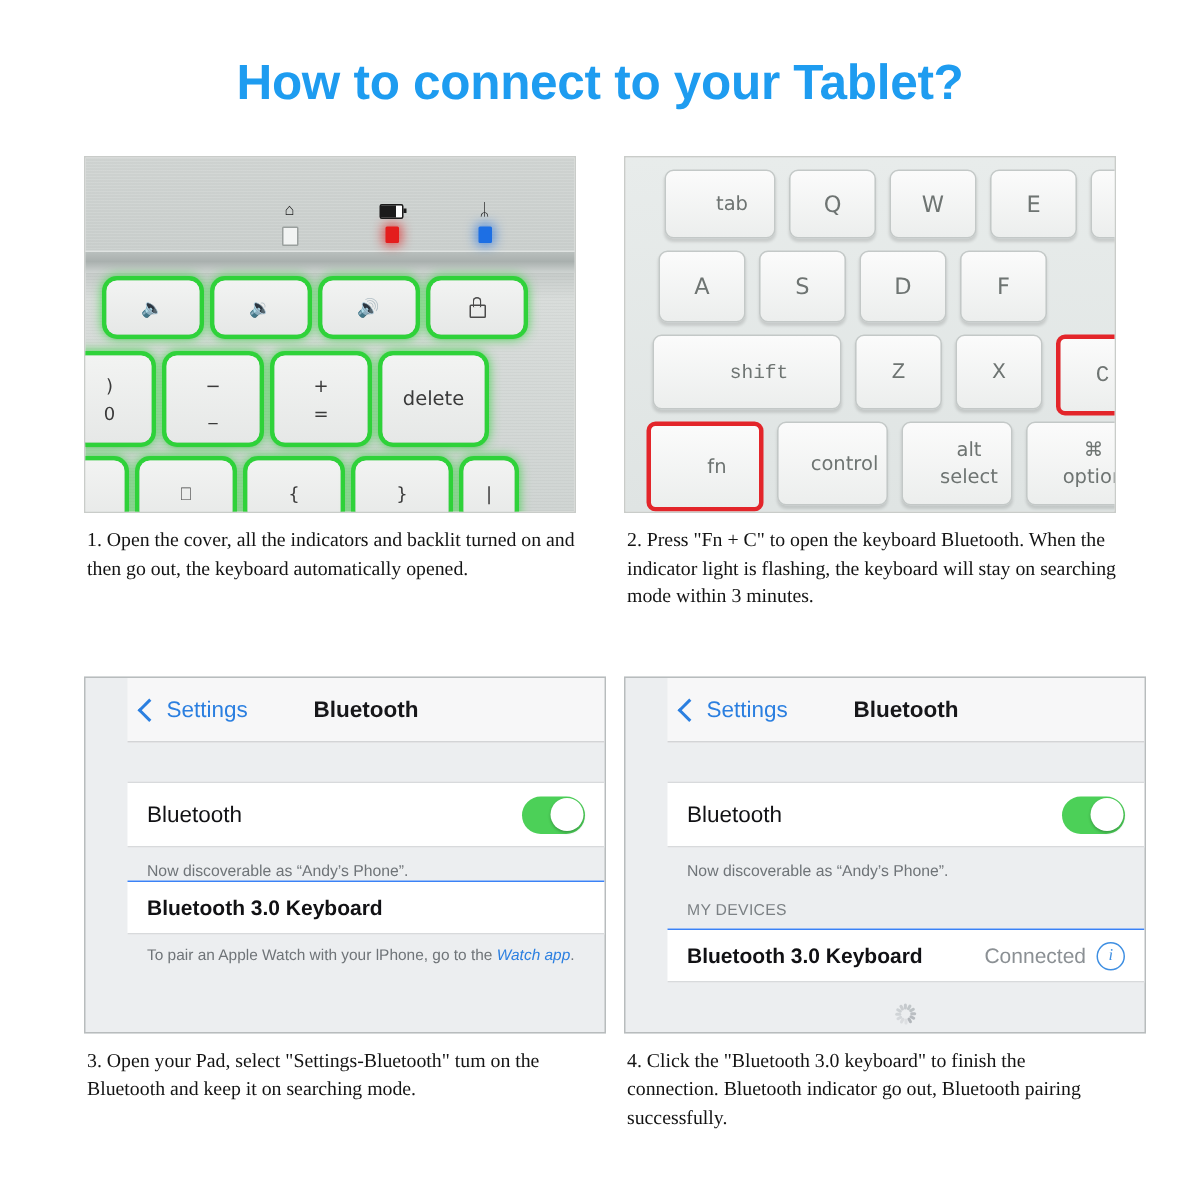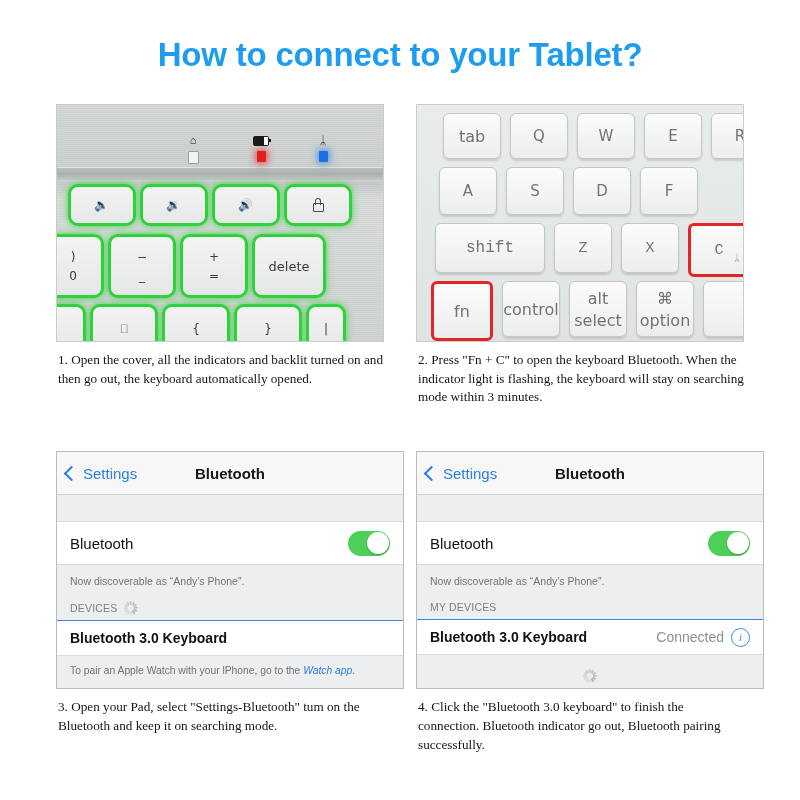--- a/index.html
+++ b/index.html
@@ -163,21 +163,21 @@
     border-radius: 6px;
     box-shadow: 0 2px 2px rgba(0,0,0,.13);
     display: flex;
     align-items: center;
     justify-content: center;
     color: #6e7472;
     font-size: 15px;
     font-family: "DejaVu Sans", sans-serif;
     position: relative;
   }
-  .kb2 .k.small { font-size: 16px; }
+  .kb2 .k.small { font-size: 13px; padding-left: 16px; }
   .kb2 .k.hl { border: 3px solid #e3252a; box-shadow: none; }
   .kb2 .kr1 { top: 8px;   left: 26px; }
   .kb2 .kr1 .k { width: 56px; height: 44px; }
   .kb2 .kr2 { top: 62px;  left: 22px; }
   .kb2 .kr2 .k { width: 56px; height: 46px; }
   .kb2 .kr2 .k.caps { width: 76px; }
   .kb2 .kr3 { top: 118px; left: 18px; }
   .kb2 .kr3 .k { width: 56px; height: 48px; font-family: Liberation Mono, monospace; }
   .kb2 .kr3 .k.shift { width: 108px; }
   .kb2 .kr4 { top: 176px; left: 14px; }
@@ -193,20 +193,21 @@
   
   .ios {
     width: 348px;
     height: 238px;
     border: 1px solid #b8bcbd;
     box-sizing: border-box;
     background: #eceef0;
     position: relative;
     overflow: hidden;
     font-family: "Liberation Sans", sans-serif;
+    padding-left: 28px;
   }
   .ios .navbar {
     height: 42px;
     background: #f7f7f8;
     border-bottom: 1px solid #d3d4d6;
     display: flex;
     align-items: center;
     position: relative;
   }
   .ios .back {
@@ -471,37 +472,20 @@
           <div class="nav-title">Bluetooth</div>
         </div>
         <div class="gap"></div>
         <div class="row-white">
           <span class="row-label">Bluetooth</span>
           <span class="toggle">
             <span class="knob"></span>
           </span>
         </div>
         <div class="note">Now discoverable as  “Andy’s  Phone”.</div>
-        <div class="section-hdr">
-          <span>DEVICES</span>
-          <span class="spinner">
-              <i style="transform: rotate(0deg) translateY(3px); opacity: 0.25;"></i>
-              <i style="transform: rotate(30deg) translateY(3px); opacity: 0.31;"></i>
-              <i style="transform: rotate(60deg) translateY(3px); opacity: 0.38;"></i>
-              <i style="transform: rotate(90deg) translateY(3px); opacity: 0.44;"></i>
-              <i style="transform: rotate(120deg) translateY(3px); opacity: 0.5;"></i>
-              <i style="transform: rotate(150deg) translateY(3px); opacity: 0.56;"></i>
-              <i style="transform: rotate(180deg) translateY(3px); opacity: 0.63;"></i>
-              <i style="transform: rotate(210deg) translateY(3px); opacity: 0.69;"></i>
-              <i style="transform: rotate(240deg) translateY(3px); opacity: 0.75;"></i>
-              <i style="transform: rotate(270deg) translateY(3px); opacity: 0.81;"></i>
-              <i style="transform: rotate(300deg) translateY(3px); opacity: 0.88;"></i>
-              <i style="transform: rotate(330deg) translateY(3px); opacity: 0.94;"></i>
-            </span>
-        </div>
         <div class="device-row">
           <span class="device-name">Bluetooth 3.0 Keyboard</span>
         </div>
         <div class="footer-note">
           <span>To pair an Apple Watch with your lPhone, go to the </span><a href="#">Watch app</a><span>.</span>
         </div>
       </div>
       <div class="caption">
         <span>3.</span>
         <span>Open your  Pad, select "Settings-Bluetooth" tum on the Bluetooth and keep it on searching mode.</span>

